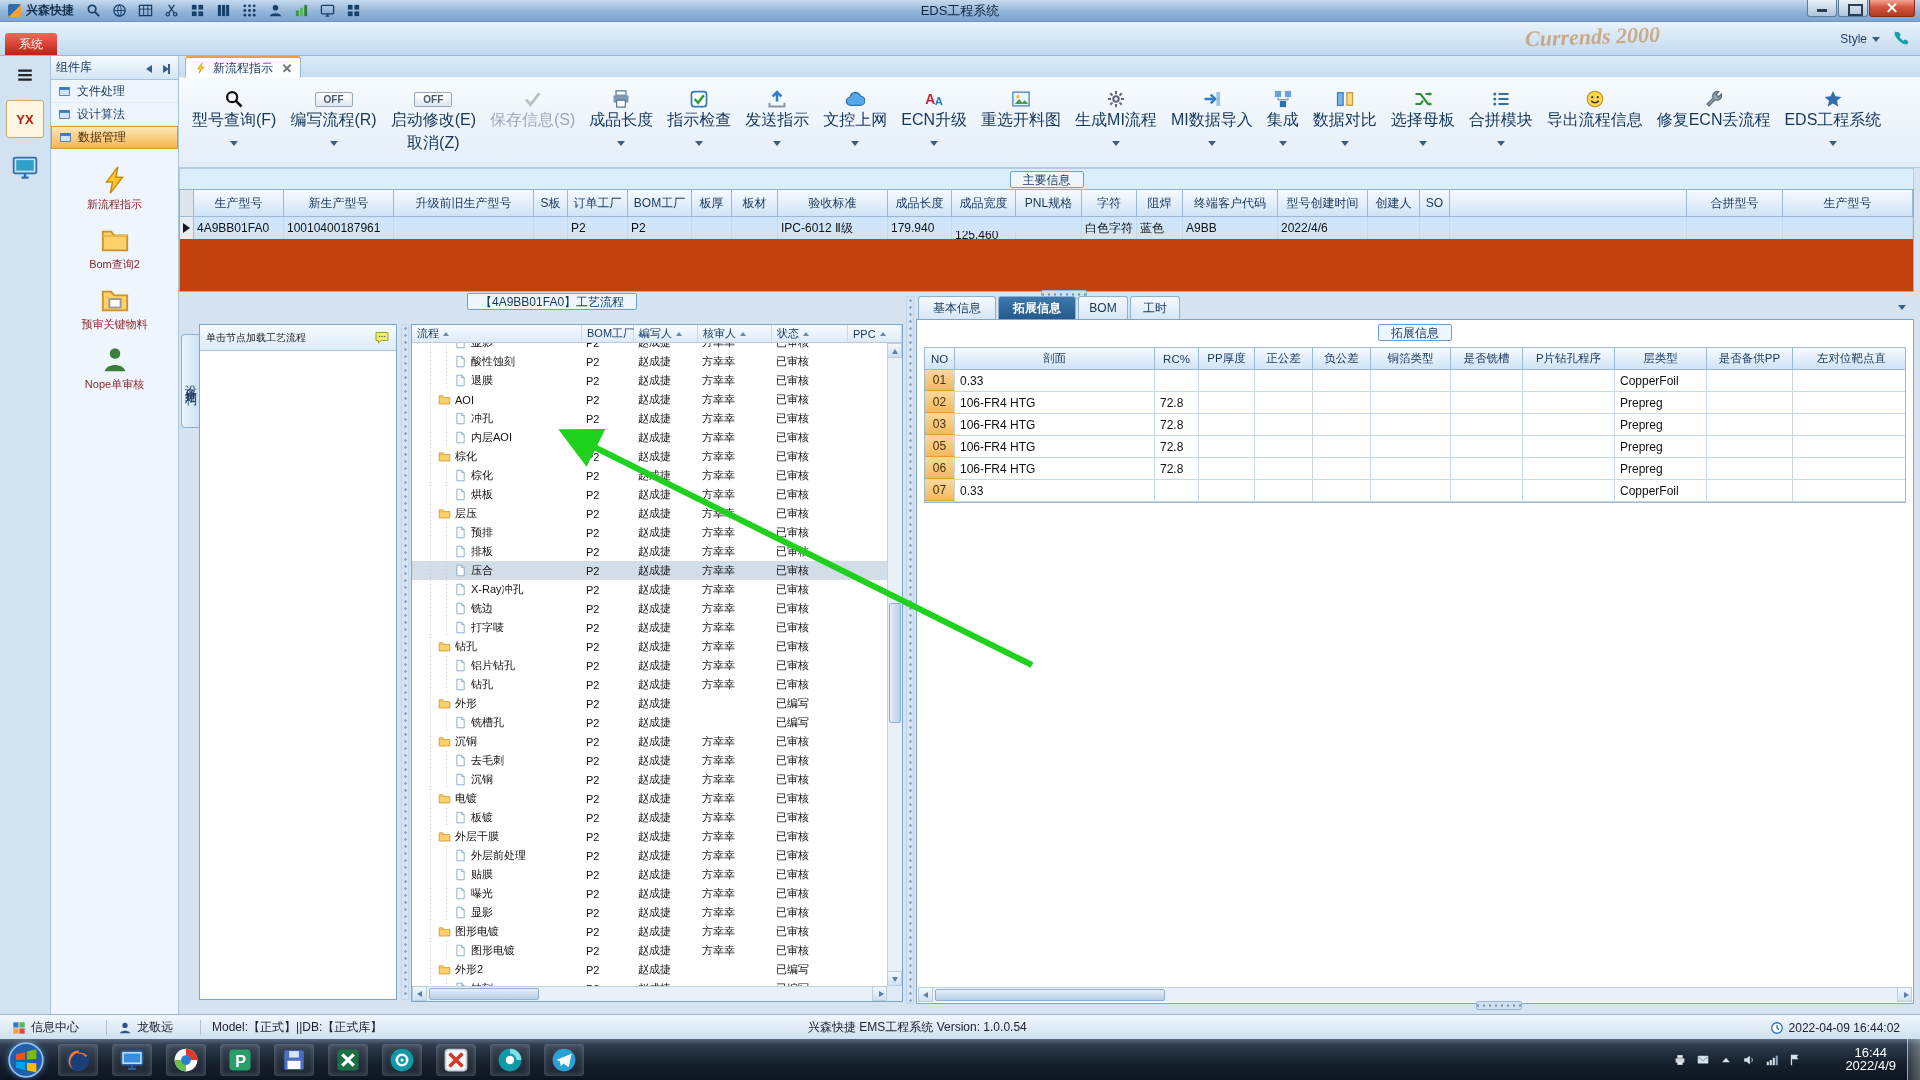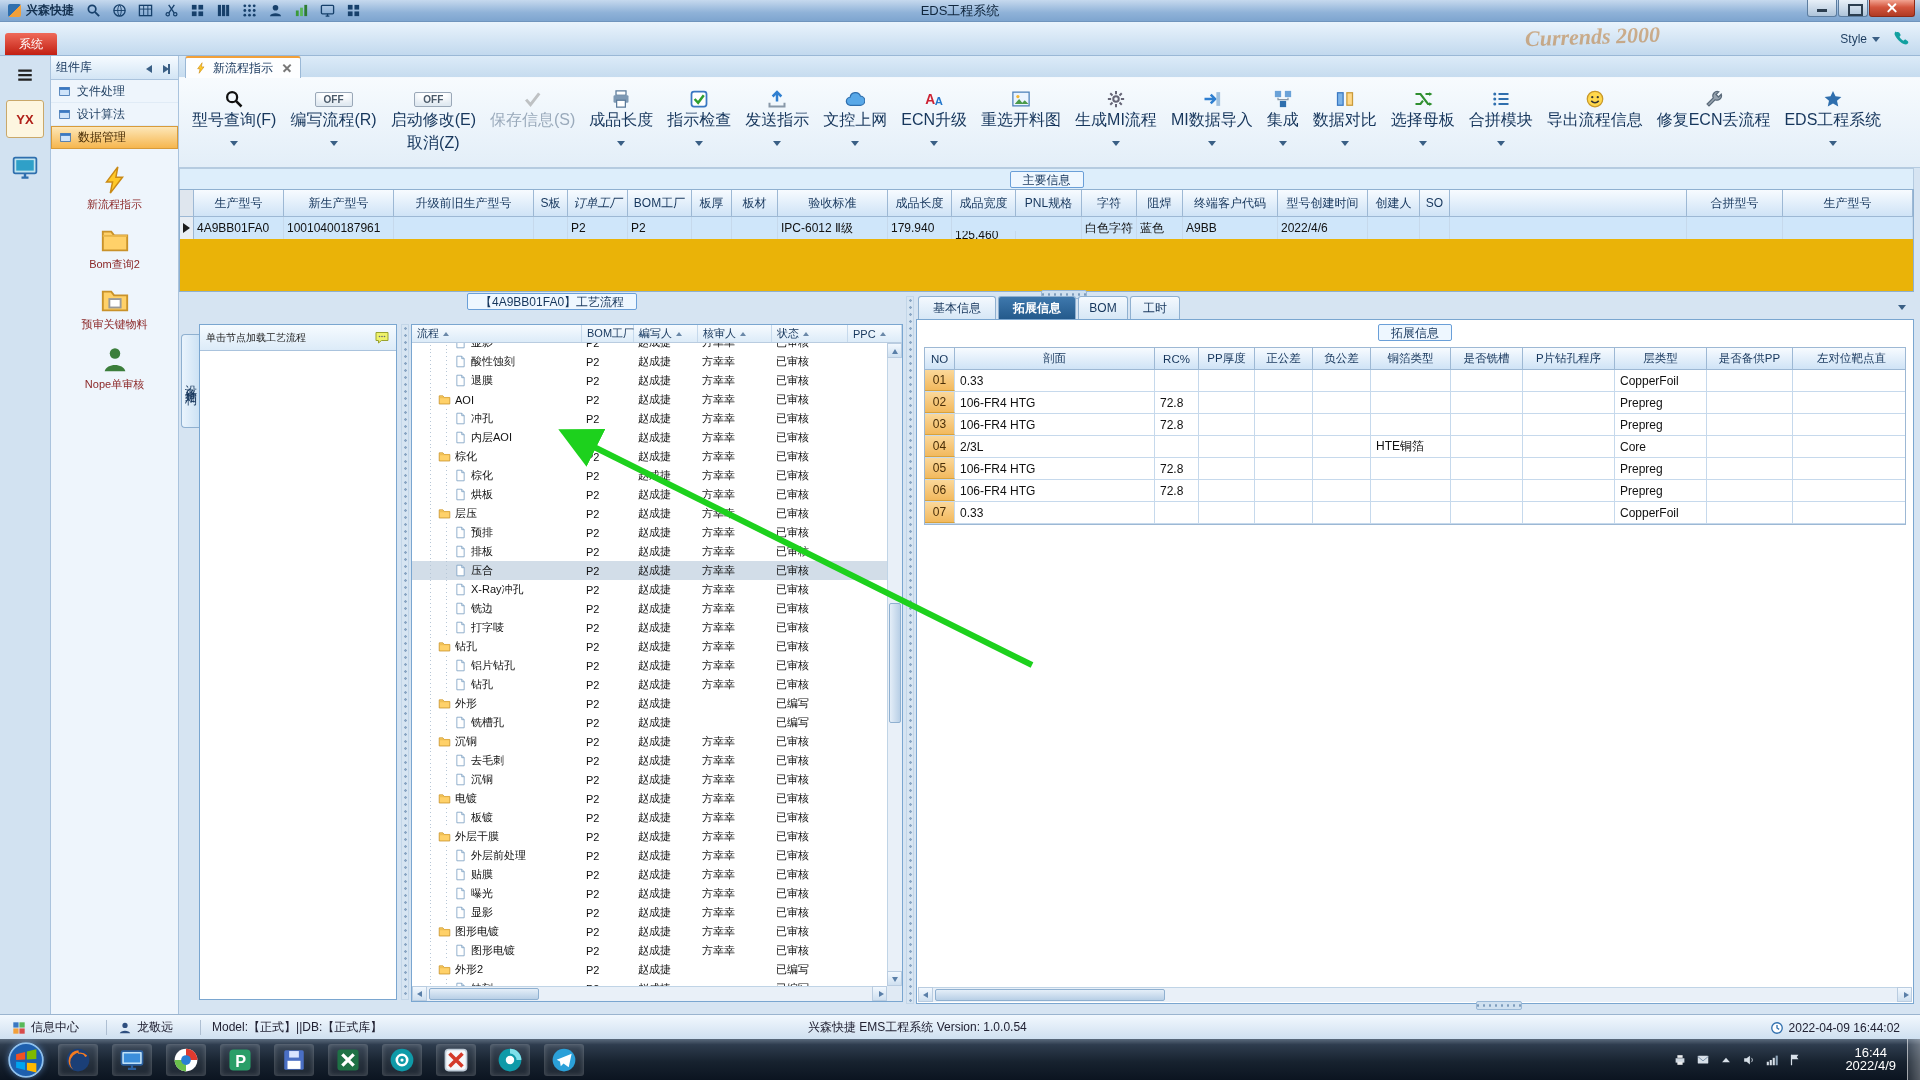--- a/index.html
+++ b/index.html
@@ -90,21 +90,21 @@
   .ddwrap{height:10px;margin-top:10px;display:flex;align-items:center}
   .dd{width:0;height:0;border-left:4px solid transparent;border-right:4px solid transparent;border-top:5px solid #3a5f85}
 
   
   .gpill{border:1px solid #6a9fd8;background:#eef7ff;color:#16365c;padding:0 12px;height:17px;line-height:16px;
     border-radius:2px;font-size:12px;white-space:nowrap}
 
   
   .mt-band{position:absolute;left:179px;top:168px;right:6px;height:21px;background:#ddeefb;
     border:1px solid #b5cbe0;border-bottom:none;display:flex;justify-content:center;align-items:center}
-  .mt-grid{position:absolute;left:179px;top:189px;right:6px;height:103px;background:#eab308;border:1px solid #8fb0d0;overflow:hidden}
+  .mt-grid{position:absolute;left:179px;top:189px;right:6px;height:103px;background:#c2410c;border:1px solid #8fb0d0;overflow:hidden}
   .mt-head{display:flex;height:27px}
   .hcell{background:linear-gradient(#f7fbff,#cfe3f6);border-right:1px solid #9db8d4;border-bottom:1px solid #9db8d4;
     color:#16365c;display:flex;align-items:center;justify-content:center;white-space:nowrap;overflow:hidden;flex-shrink:0}
   .hfill{flex:1 1 auto}
   .hsel{width:14px;background:#dfe6ee;border-right:1px solid #9db8d4;border-bottom:1px solid #9db8d4;flex-shrink:0}
   .mt-row{display:flex;height:22px;background:#cfe6fa}
   .vcell{border-right:1px solid #c6d9ec;display:flex;align-items:center;padding:0 3px;white-space:nowrap;overflow:hidden;flex-shrink:0}
   .vfill{flex:1 1 auto}
   .vsel{width:14px;background:#e8edf3;border-right:1px solid #9db8d4;position:relative;flex-shrink:0}
   .vsel::after{content:"";position:absolute;left:3px;top:6px;border-left:7px solid #1a1a1a;border-top:5px solid transparent;border-bottom:5px solid transparent}
@@ -681,21 +681,21 @@
   <div class="mt-band">
     <span class="gpill">主要信息</span>
   </div>
   <div class="mt-grid">
     <div class="mt-head" id="mt-head">
         <div class="hsel"></div>
         <div class="hcell" style="width: 90px;">生产型号</div>
         <div class="hcell" style="width: 110px;">新生产型号</div>
         <div class="hcell" style="width: 140px;">升级前旧生产型号</div>
         <div class="hcell" style="width: 34px;">S板</div>
-        <div class="hcell" style="width: 60px; font-style: italic;">订单工厂</div>
+        <div class="hcell" style="width: 60px;">订单工厂</div>
         <div class="hcell" style="width: 64px;">BOM工厂</div>
         <div class="hcell" style="width: 40px;">板厚</div>
         <div class="hcell" style="width: 46px;">板材</div>
         <div class="hcell" style="width: 110px;">验收标准</div>
         <div class="hcell" style="width: 64px;">成品长度</div>
         <div class="hcell" style="width: 64px;">成品宽度</div>
         <div class="hcell" style="width: 66px;">PNL规格</div>
         <div class="hcell" style="width: 55px;">字符</div>
         <div class="hcell" style="width: 46px;">阻焊</div>
         <div class="hcell" style="width: 95px;">终端客户代码</div>
@@ -1404,34 +1404,20 @@
                 <div class="dcell" style="width: 58px;"></div>
                 <div class="dcell" style="width: 58px;"></div>
                 <div class="dcell" style="width: 80px;"></div>
                 <div class="dcell" style="width: 72px;"></div>
                 <div class="dcell" style="width: 92px;"></div>
                 <div class="dcell" style="width: 92px;">Prepreg</div>
                 <div class="dcell" style="width: 86px;"></div>
                 <div class="dcell" style="width: 118px;"></div>
               </div>
               <div class="drow">
-                <div class="dcell no" style="width: 30px;">04</div>
-                <div class="dcell" style="width: 200px;">2/3L</div>
-                <div class="dcell" style="width: 44px;"></div>
-                <div class="dcell" style="width: 56px;"></div>
-                <div class="dcell" style="width: 58px;"></div>
-                <div class="dcell" style="width: 58px;"></div>
-                <div class="dcell" style="width: 80px;">HTE铜箔</div>
-                <div class="dcell" style="width: 72px;"></div>
-                <div class="dcell" style="width: 92px;"></div>
-                <div class="dcell" style="width: 92px;">Core</div>
-                <div class="dcell" style="width: 86px;"></div>
-                <div class="dcell" style="width: 118px;"></div>
-              </div>
-              <div class="drow">
                 <div class="dcell no" style="width: 30px;">05</div>
                 <div class="dcell" style="width: 200px;">106-FR4 HTG</div>
                 <div class="dcell" style="width: 44px;">72.8</div>
                 <div class="dcell" style="width: 56px;"></div>
                 <div class="dcell" style="width: 58px;"></div>
                 <div class="dcell" style="width: 58px;"></div>
                 <div class="dcell" style="width: 80px;"></div>
                 <div class="dcell" style="width: 72px;"></div>
                 <div class="dcell" style="width: 92px;"></div>
                 <div class="dcell" style="width: 92px;">Prepreg</div>

